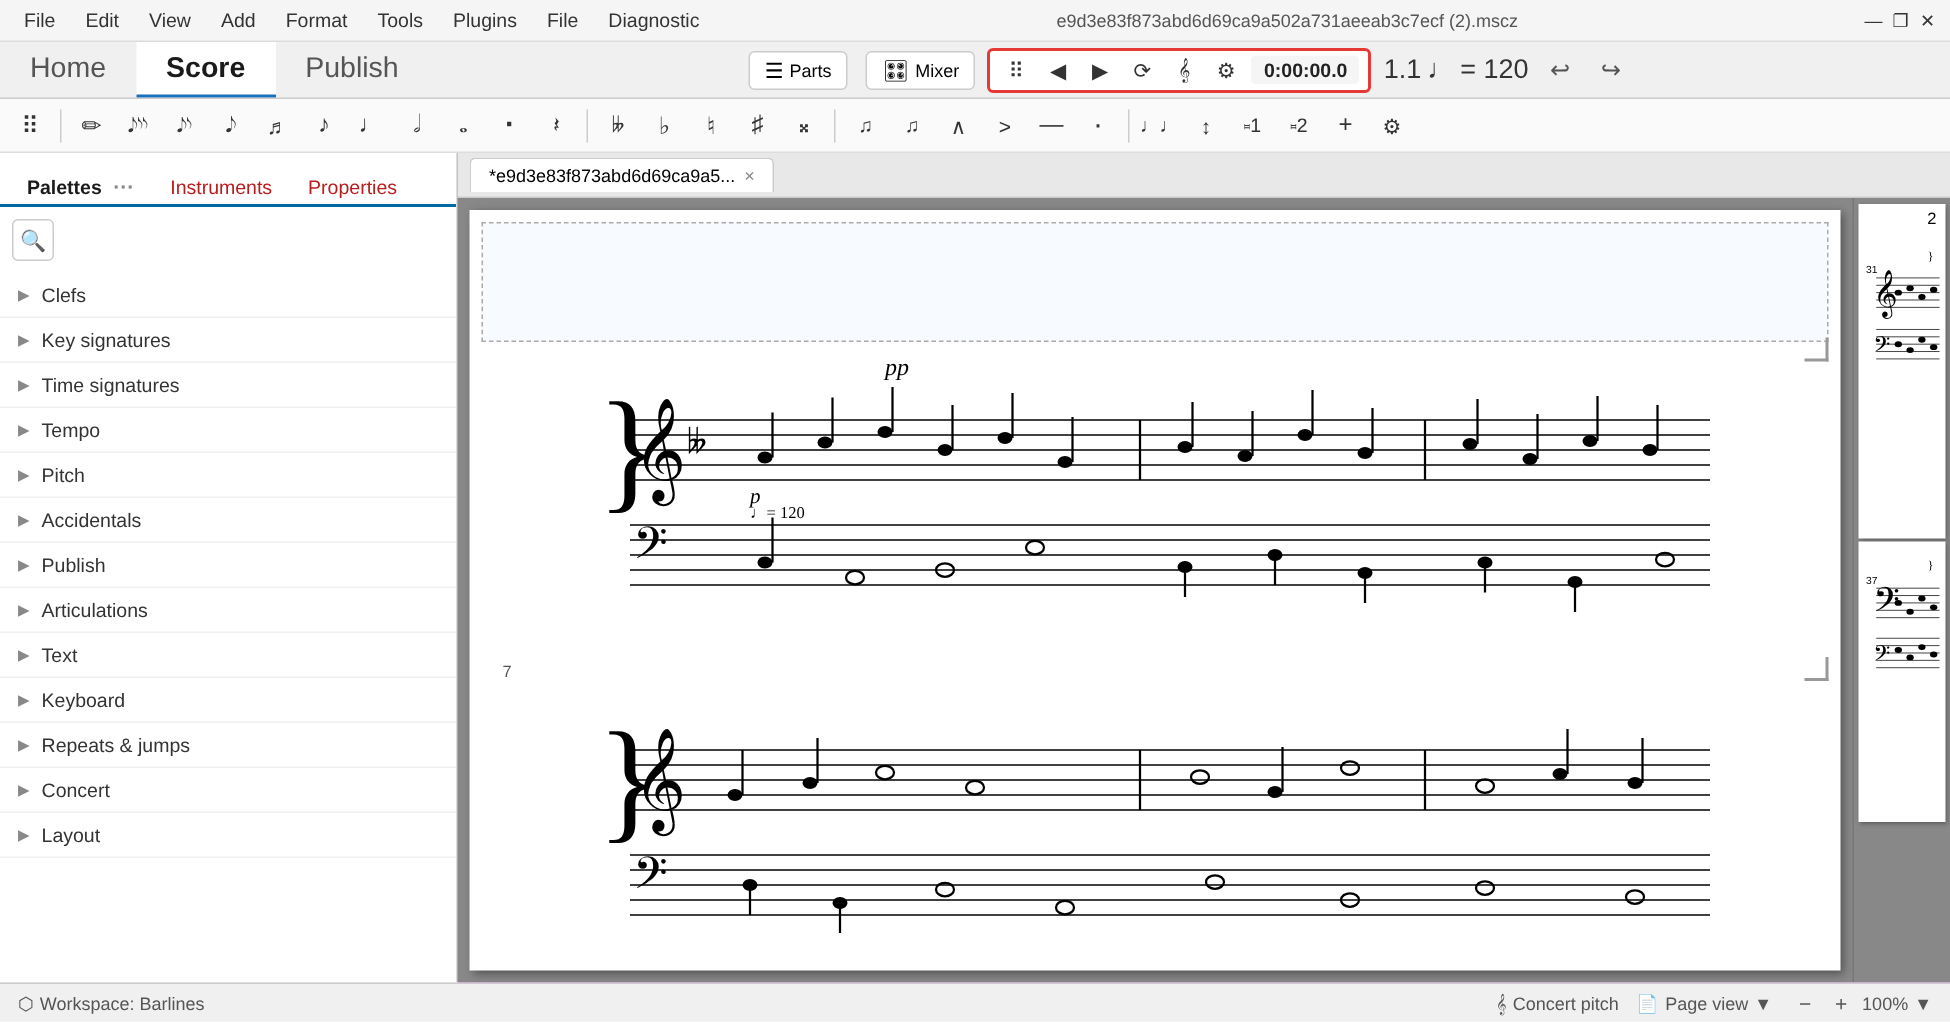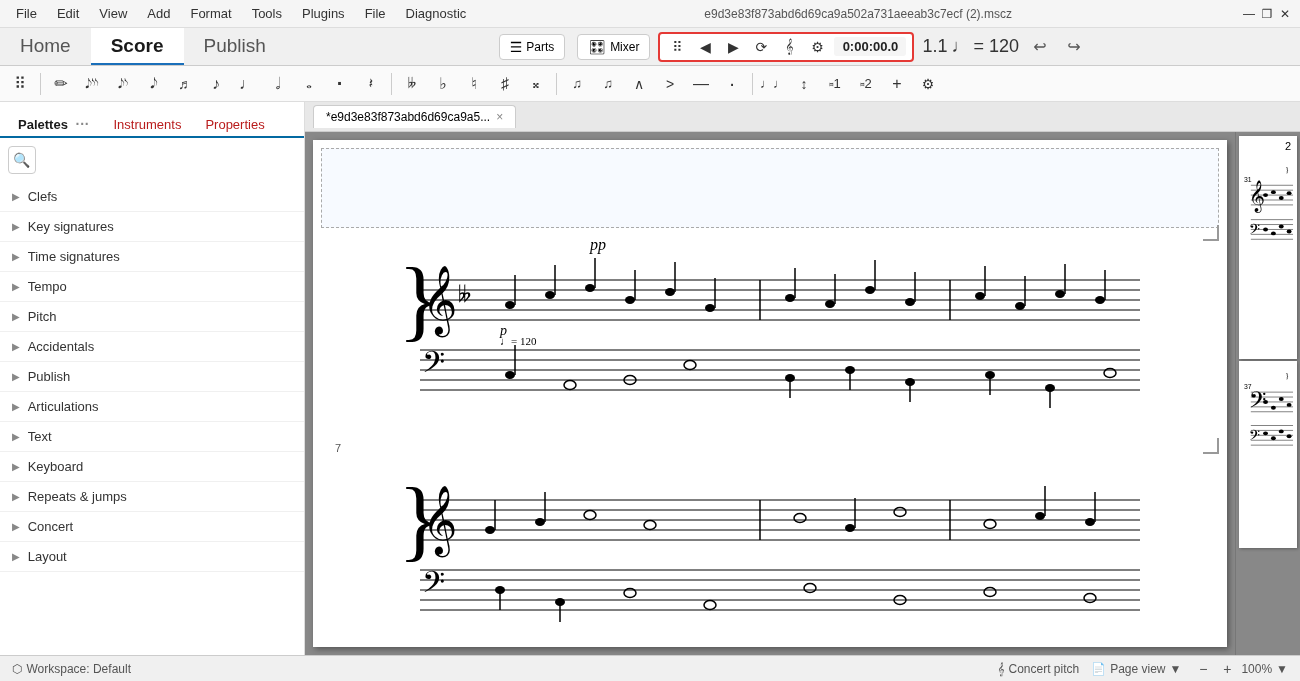--- a/index.html
+++ b/index.html
@@ -433,21 +433,21 @@
           </svg>
         </div>
       </div>
     </div>
   </div>
 </div>
 
 <div class="status-bar">
   <div class="status-item">
     <span>⬡</span>
-    <span>Workspace: Default</span>
+    <span>Workspace: Barlines</span>
   </div>
   <div class="status-bar-right">
     <div class="status-item">
       <span>𝄞</span>
       <span>Concert pitch</span>
     </div>
     <div class="status-item">
       <span>📄</span>
       <span>Page view</span>
       <span>▼</span>

